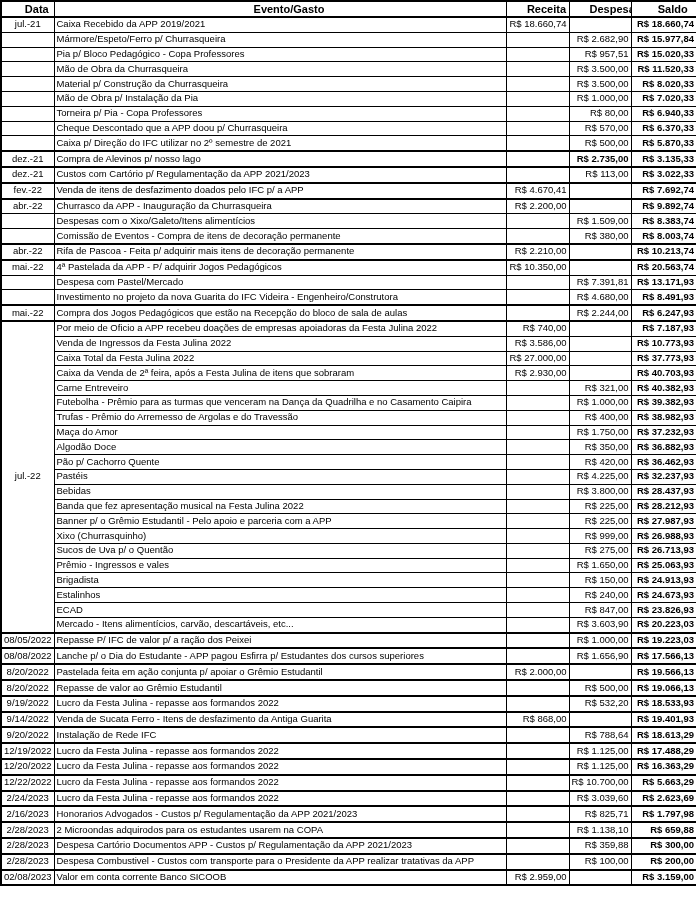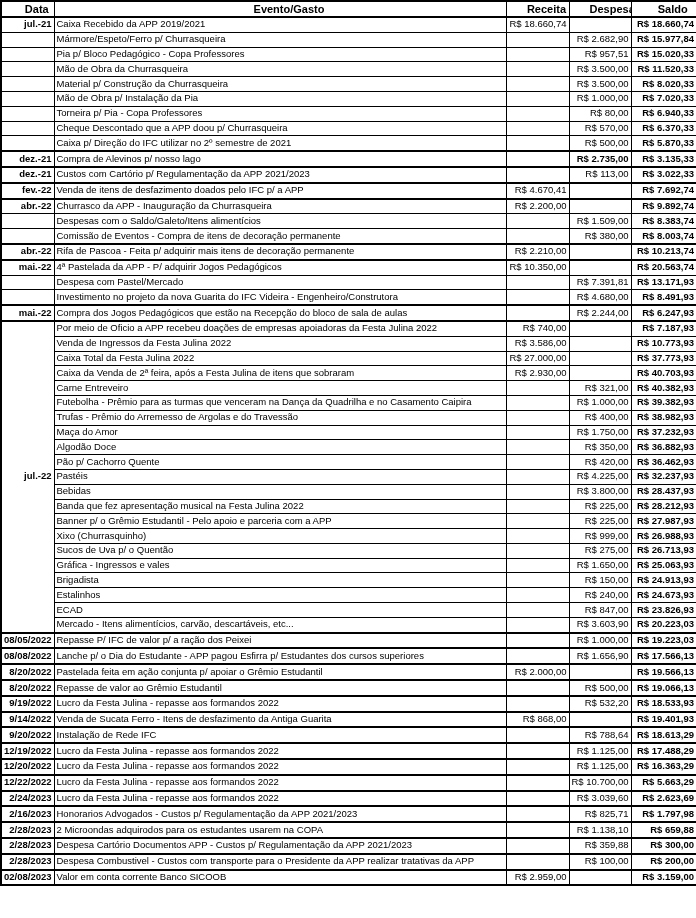--- a/index.html
+++ b/index.html
@@ -22,21 +22,21 @@
     background:#fff;
     color:#000;
   }
   .sheet thead th {
     font-size:11px; font-weight:bold; text-align:center;
     height:14px;
     border-bottom:2px solid #000;
     padding-left:20px;
   }
   tr.group-start td { border-top:2px solid #000; }
-  .col-date   { text-align:right; font-size:9px; padding-right:2px;font-weight:bold; }
+  .col-date   { text-align:center; font-size:9px; padding-right:2px; }
   .col-event  { text-align:left; padding-left:3px; }
   .col-receita, .col-despesa, .col-saldo { text-align:right; border-left-width:2px; }
   .col-receita { color:var(--receita-color); }
   .col-despesa { color:var(--despesa-color); }
   .col-saldo   { color:var(--saldo-color); font-weight:bold; }
   td.bold { font-weight:bold; }
   td.merged-date { vertical-align:middle; }
 </style>
 </head>
 <body>
@@ -145,21 +145,21 @@
       </tr>
       <tr class="group-start">
         <td class="col-date">abr.-22</td>
         <td class="col-event">Churrasco da APP - Inauguração da Churrasqueira</td>
         <td class="col-receita">R$ 2.200,00</td>
         <td class="col-despesa"></td>
         <td class="col-saldo">R$ 9.892,74</td>
       </tr>
       <tr>
         <td class="col-date"></td>
-        <td class="col-event">Despesas com o Saldo/Galeto/Itens alimentícios</td>
+        <td class="col-event">Despesas com o Xixo/Galeto/Itens alimentícios</td>
         <td class="col-receita"></td>
         <td class="col-despesa">R$ 1.509,00</td>
         <td class="col-saldo">R$ 8.383,74</td>
       </tr>
       <tr>
         <td class="col-date"></td>
         <td class="col-event">Comissão de Eventos - Compra de itens de decoração permanente</td>
         <td class="col-receita"></td>
         <td class="col-despesa">R$ 380,00</td>
         <td class="col-saldo">R$ 8.003,74</td>
@@ -290,21 +290,21 @@
         <td class="col-despesa">R$ 999,00</td>
         <td class="col-saldo">R$ 26.988,93</td>
       </tr>
       <tr>
         <td class="col-event">Sucos de Uva p/ o Quentão</td>
         <td class="col-receita"></td>
         <td class="col-despesa">R$ 275,00</td>
         <td class="col-saldo">R$ 26.713,93</td>
       </tr>
       <tr>
-        <td class="col-event">Gráfica - Ingressos e vales</td>
+        <td class="col-event">Prêmio - Ingressos e vales</td>
         <td class="col-receita"></td>
         <td class="col-despesa">R$ 1.650,00</td>
         <td class="col-saldo">R$ 25.063,93</td>
       </tr>
       <tr>
         <td class="col-event">Brigadista</td>
         <td class="col-receita"></td>
         <td class="col-despesa">R$ 150,00</td>
         <td class="col-saldo">R$ 24.913,93</td>
       </tr>

